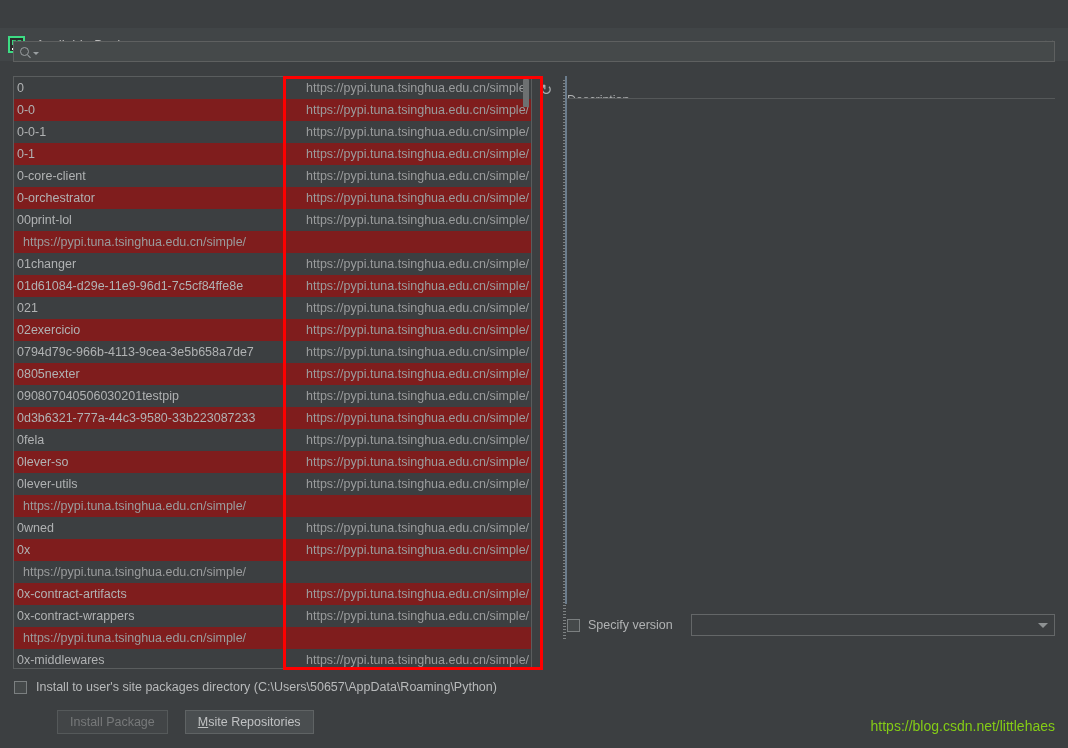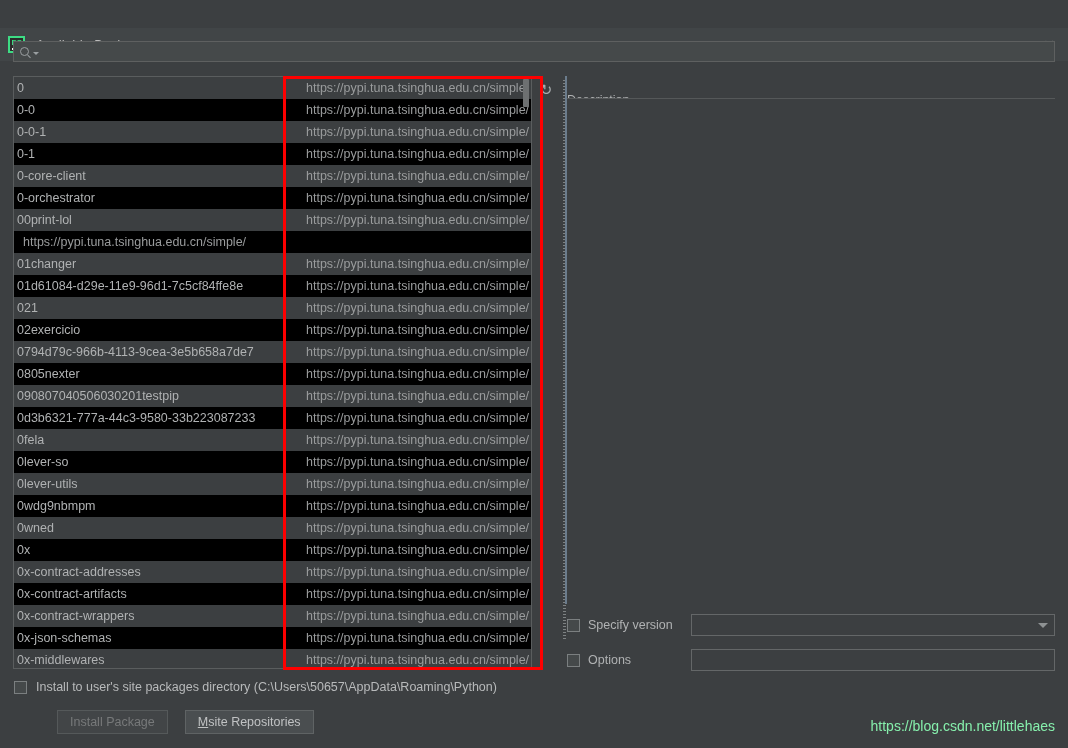--- a/index.html
+++ b/index.html
@@ -147,21 +147,21 @@
     overflow: hidden;
   }
   .pkg-row {
     display: flex;
     height: 22px;
     align-items: center;
     font-size: 12.5px;
     color: #b0b2b3;
     white-space: nowrap;
   }
-  .pkg-row.alt { background: #000000; align-items: center; }
+  .pkg-row.alt { background: #7f1d1d; align-items: center; }
   .pkg-name {
     width: 283px;
     padding-left: 3px;
     overflow: hidden;
     text-overflow: ellipsis;
   }
   .pkg-url {
     flex: 1;
     color: #9a9c9d;
     padding-left: 9px;
@@ -349,21 +349,21 @@
     border-color: #55595a;
     color: #77797a;
     cursor: default;
   }
   .btn .mnemonic { text-decoration: underline; }
 
   .watermark {
     position: absolute;
     right: 13px; top: 718px;
     font-size: 14px;
-    color: #86efac;
+    color: #84cc16;
     white-space: nowrap;
   }
 
   
   .red-box {
     position: absolute;
     left: 283px; top: 76px;
     width: 260px; height: 594px;
     border: 3px solid #fe0000;
     pointer-events: none;
@@ -466,45 +466,42 @@
           </div>
           <div class="pkg-row alt">
             <span class="pkg-name">0lever-so</span>
             <span class="pkg-url">https://pypi.tuna.tsinghua.edu.cn/simple/</span>
           </div>
           <div class="pkg-row">
             <span class="pkg-name">0lever-utils</span>
             <span class="pkg-url">https://pypi.tuna.tsinghua.edu.cn/simple/</span>
           </div>
           <div class="pkg-row alt">
-            <span class="pkg-name">0wdg9nbmpm</span>
             <span class="pkg-url">https://pypi.tuna.tsinghua.edu.cn/simple/</span>
           </div>
           <div class="pkg-row">
             <span class="pkg-name">0wned</span>
             <span class="pkg-url">https://pypi.tuna.tsinghua.edu.cn/simple/</span>
           </div>
           <div class="pkg-row alt">
             <span class="pkg-name">0x</span>
             <span class="pkg-url">https://pypi.tuna.tsinghua.edu.cn/simple/</span>
           </div>
           <div class="pkg-row">
-            <span class="pkg-name">0x-contract-addresses</span>
             <span class="pkg-url">https://pypi.tuna.tsinghua.edu.cn/simple/</span>
           </div>
           <div class="pkg-row alt">
             <span class="pkg-name">0x-contract-artifacts</span>
             <span class="pkg-url">https://pypi.tuna.tsinghua.edu.cn/simple/</span>
           </div>
           <div class="pkg-row">
             <span class="pkg-name">0x-contract-wrappers</span>
             <span class="pkg-url">https://pypi.tuna.tsinghua.edu.cn/simple/</span>
           </div>
           <div class="pkg-row alt">
-            <span class="pkg-name">0x-json-schemas</span>
             <span class="pkg-url">https://pypi.tuna.tsinghua.edu.cn/simple/</span>
           </div>
           <div class="pkg-row">
             <span class="pkg-name">0x-middlewares</span>
             <span class="pkg-url">https://pypi.tuna.tsinghua.edu.cn/simple/</span>
           </div>
         </div>
       <div class="pkg-scrollbar">
         <div class="pkg-thumb"></div>
       </div>
@@ -525,25 +522,20 @@
       <div class="desc-body"></div>
 
       <div class="opt-row version">
         <span class="checkbox"></span>
         <span class="opt-label">Specify version</span>
         <span class="combo">
           <span class="tri"></span>
         </span>
       </div>
 
-      <div class="opt-row options">
-        <span class="checkbox"></span>
-        <span class="opt-label">Options</span>
-        <input class="text-field" type="text" placeholder="" style="">
-      </div>
     </div>
   </div>
 
   <div class="install-check-row">
     <span class="checkbox"></span>
     <span class="install-check-label">Install to user's site packages directory (C:\Users\50657\AppData\Roaming\Python)</span>
   </div>
 
   <div class="btn-row">
     <div class="btn disabled">Install Package</div>

